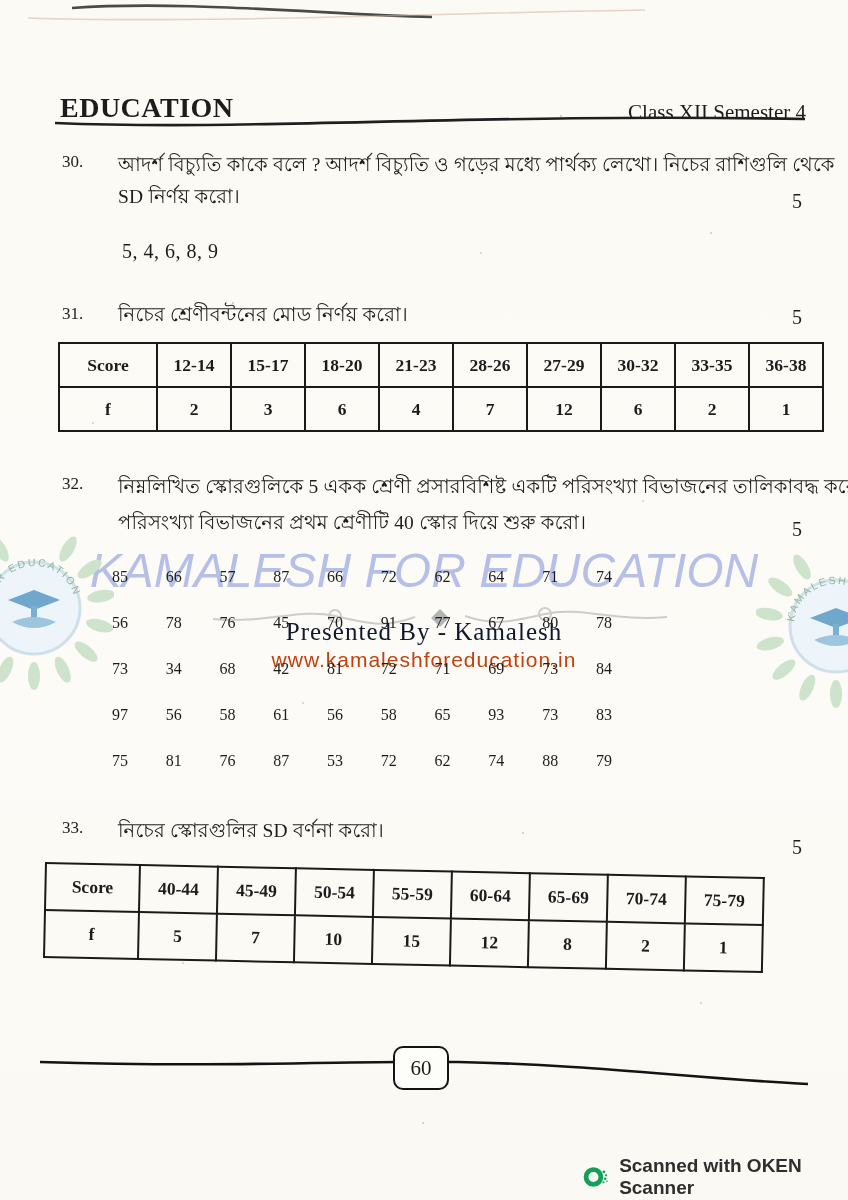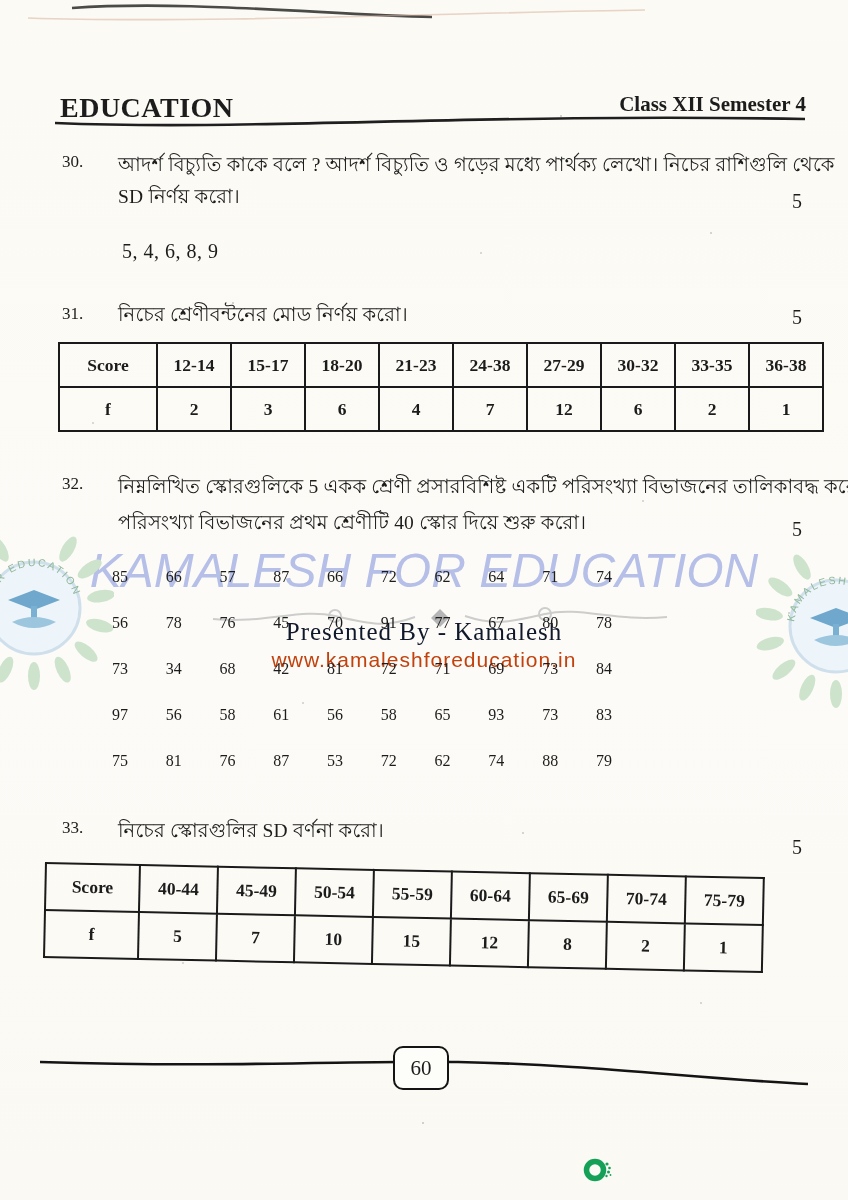--- a/index.html
+++ b/index.html
@@ -6,21 +6,21 @@
   body{
     width:848px;height:1200px;position:relative;overflow:hidden;
     background:linear-gradient(180deg,#fbfaf4 0%,#fcfbf7 55%,#faf9f3 100%);
     font-family:"Liberation Serif",serif;color:#1c1c1c;
   }
   .abs{position:absolute}
   .z1{z-index:1}.z2{z-index:2}.z3{z-index:3}
 
   
   .hdr-subject{left:60px;top:92px;font-size:28px;font-weight:bold;letter-spacing:.5px}
-  .hdr-class{right:42px;top:92px;font-size:21px;font-weight:bold}
+  .hdr-class{right:42px;top:100px;font-size:21px;font-weight:normal}
   .hdr-rule{left:50px;top:110px}
 
   
   .qnum{font-size:17px}
   .bnline{font-size:19.5px;white-space:nowrap;letter-spacing:.2px}
   .marks{font-size:20px}
   .dataline{font-size:20px;letter-spacing:.5px}
 
   
   table{border-collapse:collapse}
@@ -95,21 +95,21 @@
 <div class="abs z2 marks" style="left:792px;top:306px">5</div>
 
 <table class="abs z2 scoretable t1">
   <tbody>
       <tr id="t1-row-scores">
     <th>Score</th>
   <td>12-14</td>
         <td>15-17</td>
         <td>18-20</td>
         <td>21-23</td>
-        <td>24-38</td>
+        <td>28-26</td>
         <td>27-29</td>
         <td>30-32</td>
         <td>33-35</td>
         <td>36-38</td>
       </tr>
   <tr id="t1-row-freq">
     <th>f</th>
   <td>2</td>
         <td>3</td>
         <td>6</td>
@@ -306,13 +306,14 @@
 
 <div class="abs z2 oken-row">
   <svg width="30" height="30" viewBox="0 0 30 30">
     <circle cx="12" cy="15" r="8.5" fill="none" stroke="#14a157" stroke-width="5.5"></circle>
     <circle cx="24" cy="9" r="1.6" fill="#14a157"></circle>
     <circle cx="26.5" cy="13" r="1.3" fill="#14a157"></circle>
     <circle cx="25.5" cy="17" r="1.5" fill="#14a157"></circle>
     <circle cx="23.5" cy="21" r="1.2" fill="#14a157"></circle>
     <circle cx="27.5" cy="20" r="0.9" fill="#14a157"></circle>
   </svg>
+  <span class="oken-label">Scanned with OKEN Scanner</span>
 </div>
 
 </body></html>

